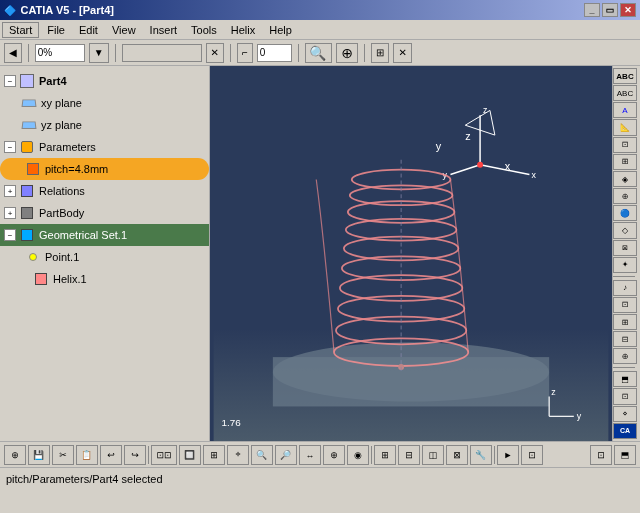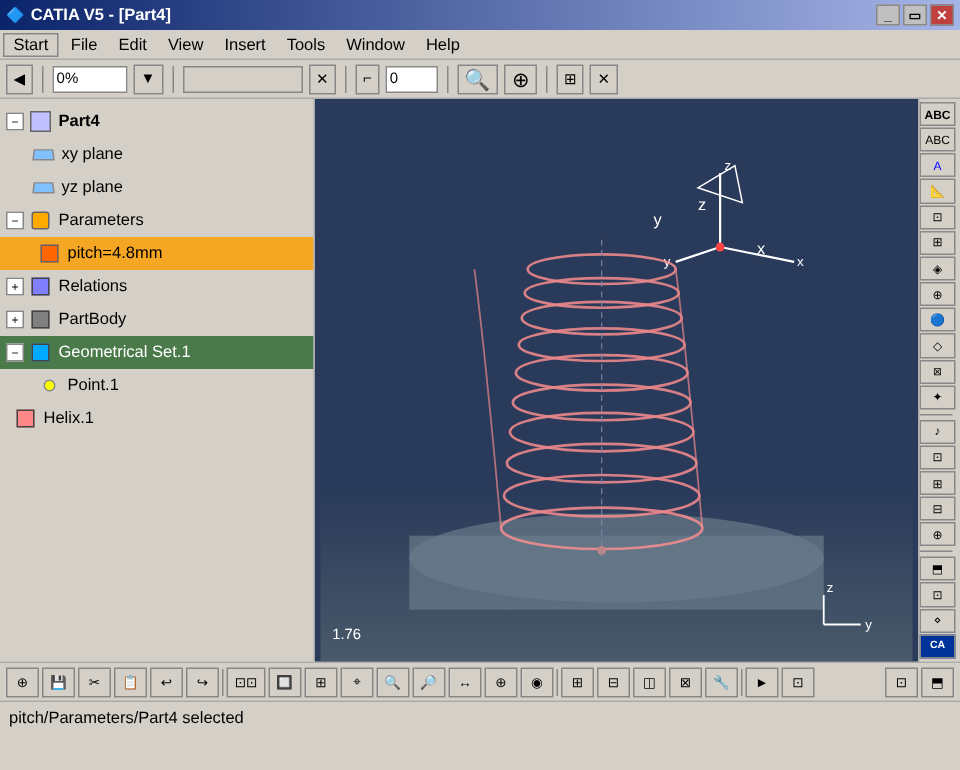--- a/index.html
+++ b/index.html
@@ -199,21 +199,21 @@
 
 <div id="menubar">
   <div class="menu-item" style="background:#d4d0c8; border: 1px solid #888; padding: 1px 6px;">
     <span>Start</span>
   </div>
   <div class="menu-item"><span>File</span></div>
   <div class="menu-item"><span>Edit</span></div>
   <div class="menu-item"><span>View</span></div>
   <div class="menu-item"><span>Insert</span></div>
   <div class="menu-item"><span>Tools</span></div>
-  <div class="menu-item"><span>Window</span></div>
+  <div class="menu-item"><span>Helix</span></div>
   <div class="menu-item"><span>Help</span></div>
 </div>
 
 <div id="toolbar1">
   <div class="toolbar-btn">◀</div>
   <div class="toolbar-separator"></div>
   <input class="toolbar-input" style="width: 50px;" value="0%">
   <div class="toolbar-btn">▼</div>
   <div class="toolbar-separator"></div>
   <input class="toolbar-input" style="width: 80px; background: rgb(212, 208, 200); border: 1px solid rgb(136, 136, 136);">
@@ -257,21 +257,21 @@
 
 
     <div class="tree-item" style="padding-left:4px;">
       <div class="expand-btn">−</div>
       <div class="tree-icon">
           <div class="icon-params"></div>
         </div>
       <span>Parameters</span>
     </div>
 
-    <div class="tree-item" style="padding-left:24px; background:#f5a623;">
+    <div class="tree-item" style="padding-left:24px; background:#f5a623;border-radius:11px;">
       <div class="tree-icon">
           <div class="icon-param"></div>
         </div>
       <span>pitch=4.8mm</span>
     </div>
 
     <div class="tree-item" style="padding-left:4px;">
       <div class="expand-btn">+</div>
       <div class="tree-icon">
           <div class="icon-relations"></div>
@@ -295,21 +295,21 @@
       <span style="color:white;">Geometrical Set.1</span>
     </div>
 
     <div class="tree-item" style="padding-left:24px;">
       <div class="tree-icon">
           <div class="icon-point"></div>
         </div>
       <span>Point.1</span>
     </div>
 
-    <div class="tree-item" style="padding-left:8px;">
+    <div class="tree-item" style="padding-left:32px;">
       <div class="tree-icon">
           <div class="icon-helix"></div>
         </div>
       <span>Helix.1</span>
     </div>
   </div>
 
   <div id="viewport">
     <svg id="helix-svg" viewBox="0 0 400 380" xmlns="http://www.w3.org/2000/svg">
 

